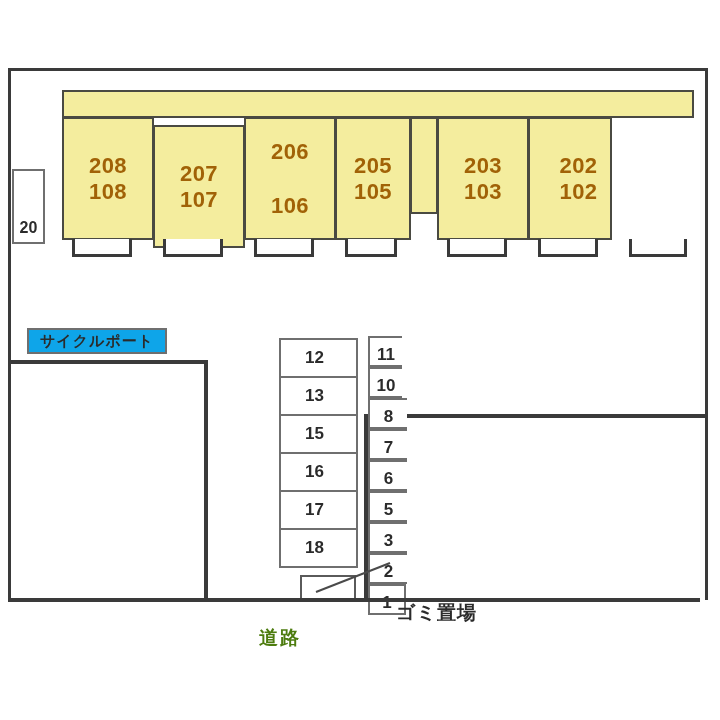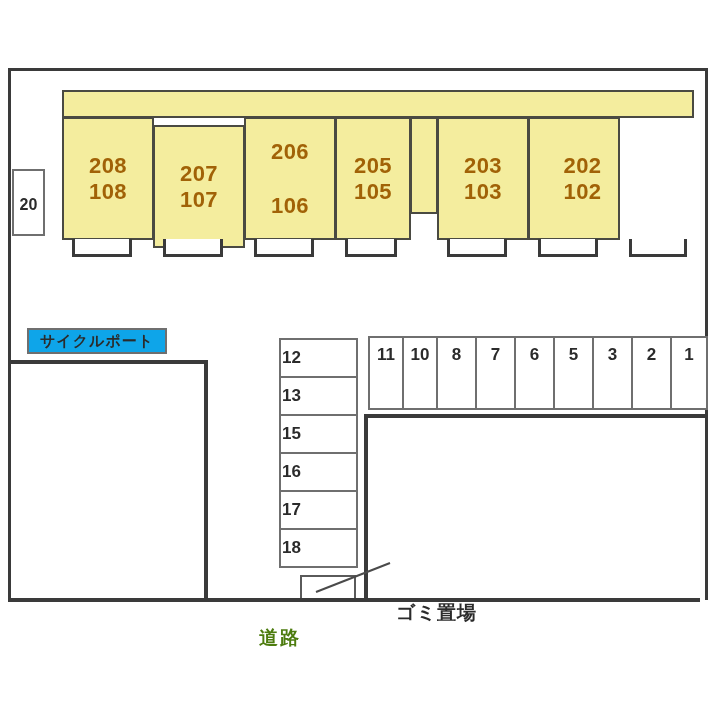--- a/index.html
+++ b/index.html
@@ -113,27 +113,27 @@
     border: 3px solid #3a3a3a;
     border-top: none;
     box-sizing: border-box;
   }
 
   
   .box20 {
     left: 12px;
     top: 169px;
     width: 33px;
-    height: 67px;
+    height: 75px;
     background: #ffffff;
     border: 2px solid #6f6f6f;
     display: flex;
     align-items: flex-end;
     justify-content: center;
-    padding-bottom: 20px;
+    padding-bottom: 5px;
     font-size: 16px;
     font-weight: 700;
   }
 
   
   .cycleport-label {
     left: 27px;
     top: 328px;
     height: 26px;
     padding: 0 11px;
@@ -177,20 +177,21 @@
     border-left: 4px solid #3a3a3a;
   }
 
   
   .park-row {
     left: 368px;
     top: 336px;
     width: 340px;
     height: 74px;
     display: flex;
+    flex-direction: column;
   }
   .park-row .stall {
     background: #ffffff;
     border: 2px solid #6f6f6f;
     border-right: none;
     box-sizing: border-box;
     display: flex;
     align-items: flex-start;
     justify-content: center;
     padding-top: 7px;
@@ -210,21 +211,21 @@
     flex-direction: column;
   }
   .park-col .stall {
     flex: 1;
     background: #ffffff;
     border: 2px solid #6f6f6f;
     border-bottom: none;
     box-sizing: border-box;
     display: flex;
     align-items: center;
-    padding-left: 1px;
+    padding-left: 24px;
     font-size: 17px;
     font-weight: 700;
     color: #2b2b2b;
   }
   .park-col .stall:last-child { border-bottom: 2px solid #6f6f6f; }
 
   
   .trash-box {
     left: 300px;
     top: 575px;
@@ -282,21 +283,21 @@
         <span class="num">105</span>
       </div>
 
       <div class="stairwell" style="left:348px;width:28px;"></div>
 
       <div class="unit" style="left:375px;width:92px;">
         <span class="num">203</span>
         <span class="num">103</span>
       </div>
 
-      <div class="unit" style="left:466px;width:92px;padding-left:17px;">
+      <div class="unit" style="left:466px;width:84px;padding-left:17px;">
         <span class="num">202</span>
         <span class="num">102</span>
       </div>
 
 
       <div class="entry-tab" style="left:10px;top:122px;width:60px;"></div>
       <div class="entry-tab" style="left:101px;top:122px;width:60px;"></div>
       <div class="entry-tab" style="left:192px;top:122px;width:60px;"></div>
       <div class="entry-tab" style="left:283px;top:122px;width:52px;"></div>
       <div class="entry-tab" style="left:385px;top:122px;width:60px;"></div>

